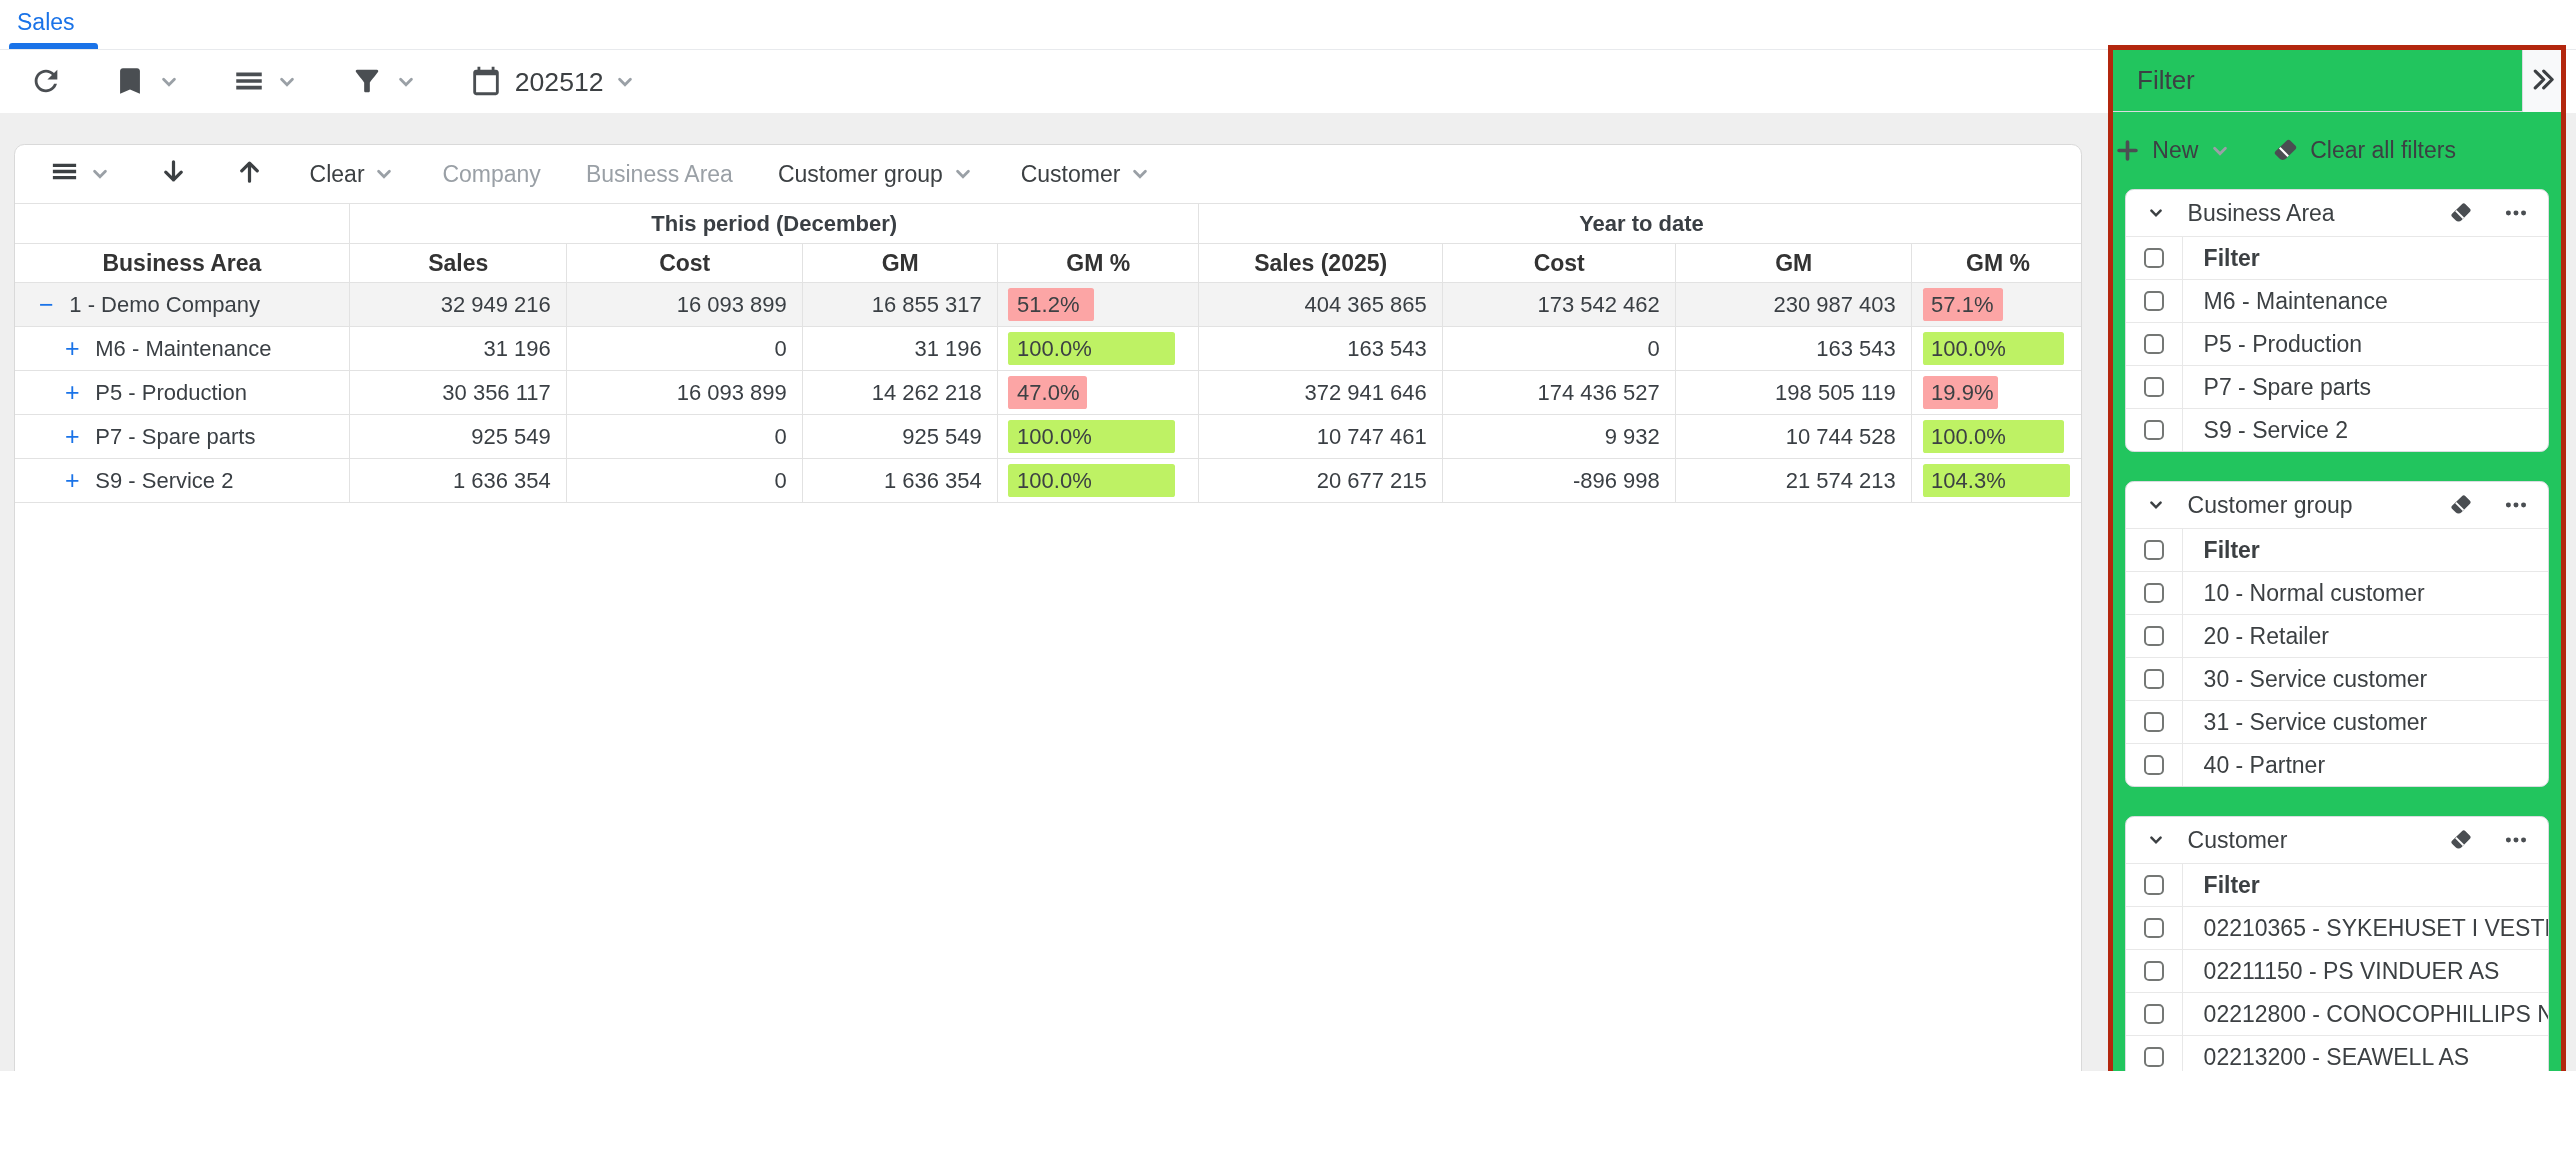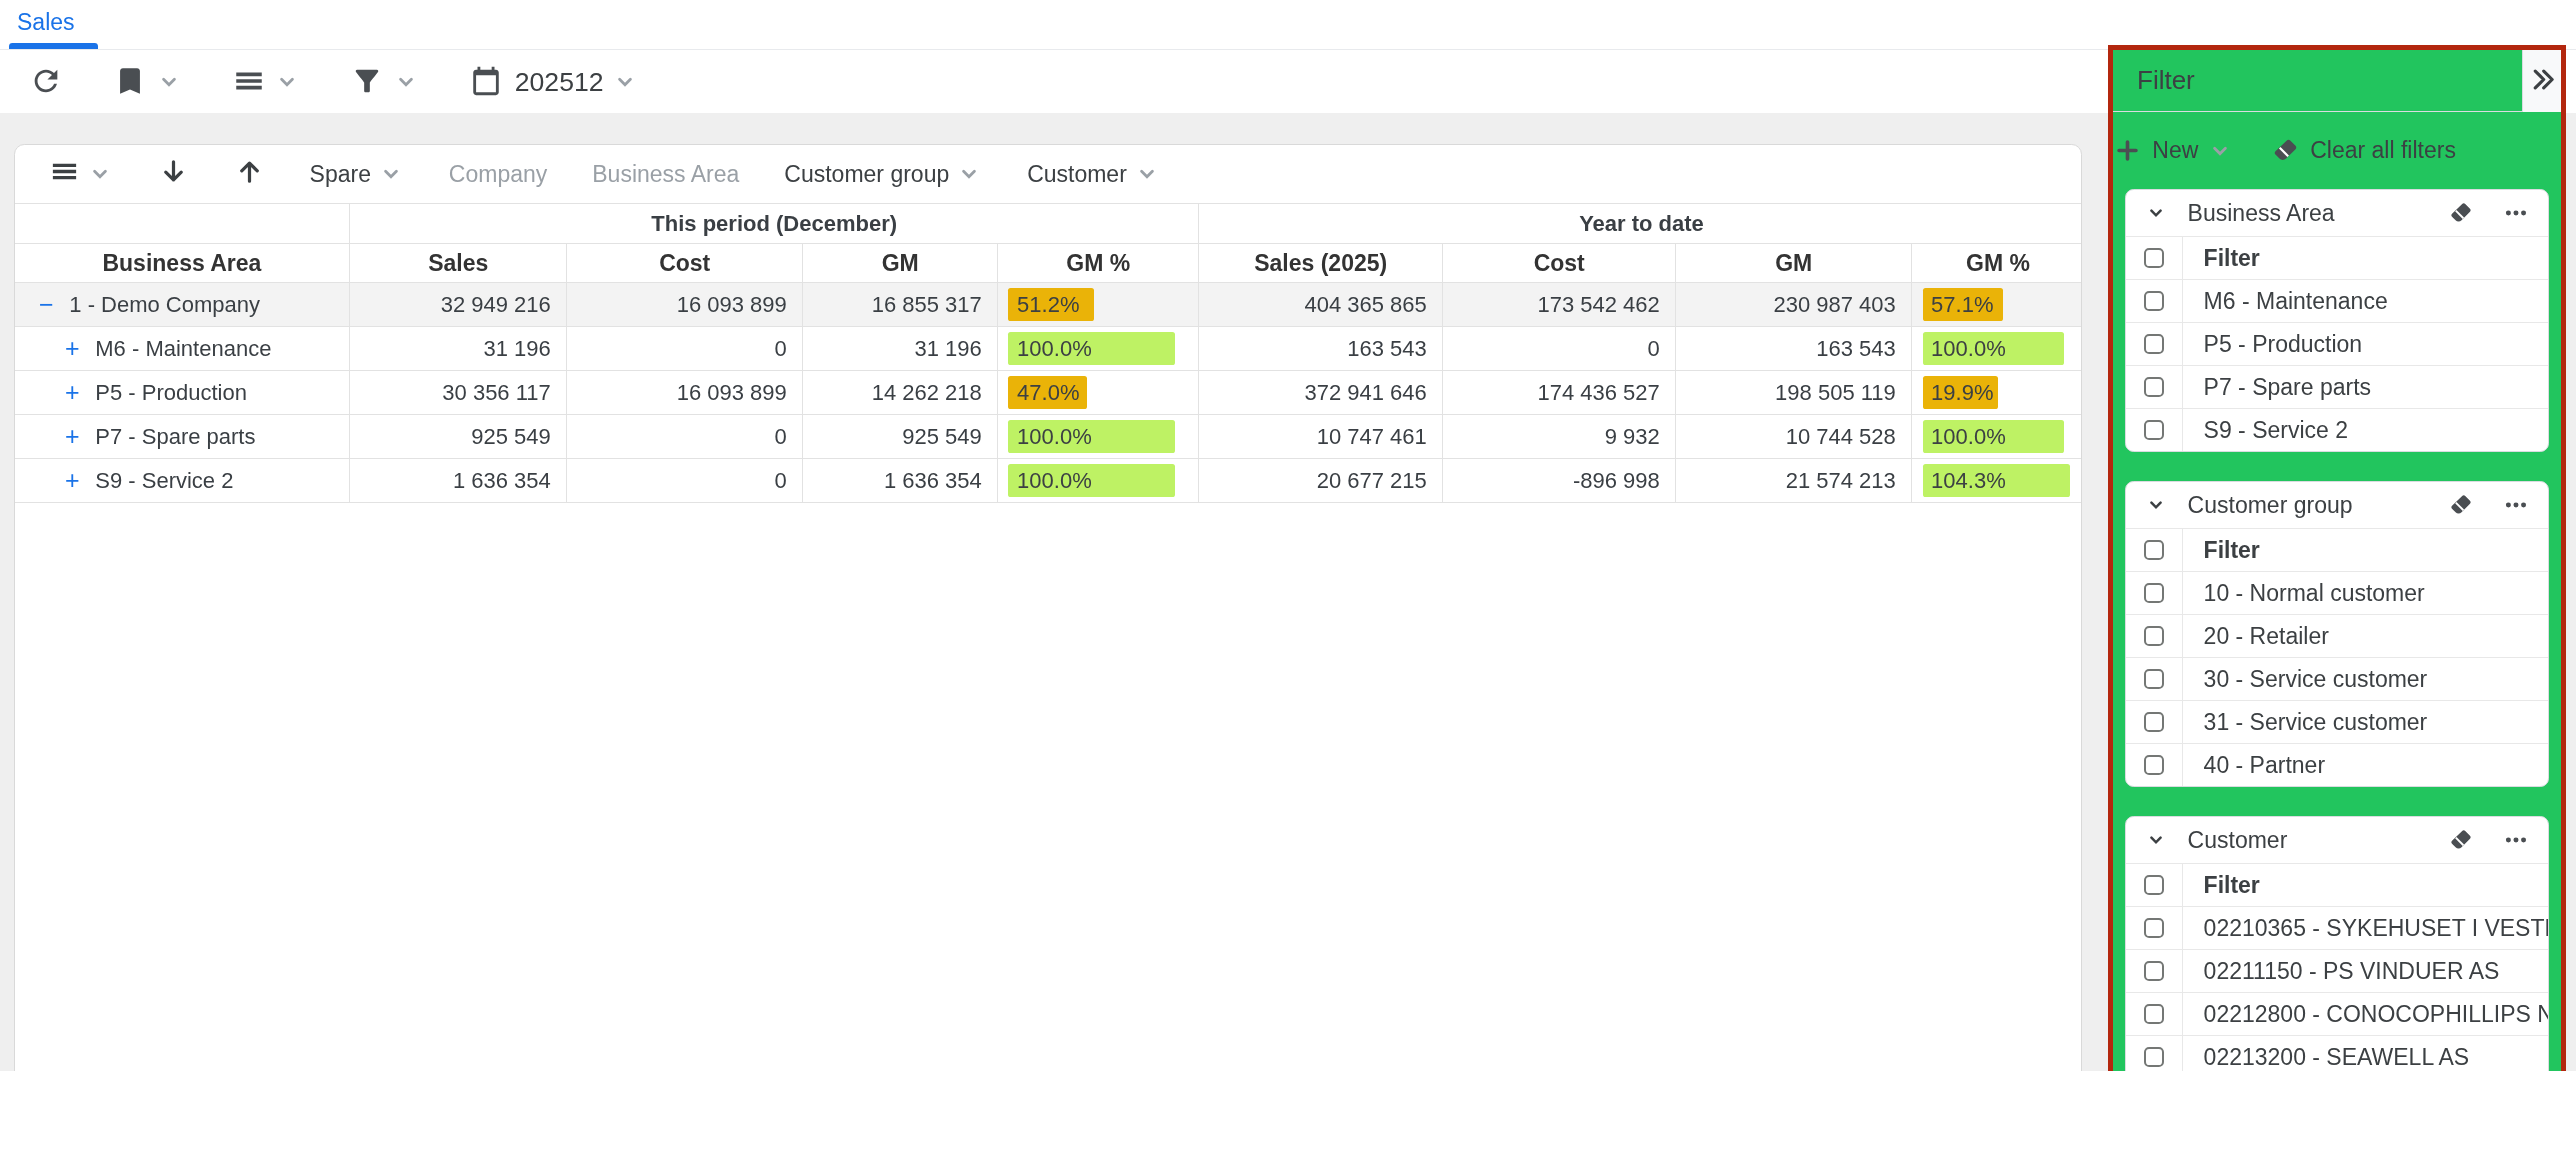--- a/index.html
+++ b/index.html
@@ -41,21 +41,21 @@
   td.total-cell { text-align:center; color:#1a73e8; font-size:23px; font-weight:500; cursor:pointer; }
   td.group-cell { text-align:center; font-weight:bold; font-size:23px; color:#333; }
   td.num { text-align:right; padding-right:15.4px; }
   tr.row-gray td { background:#f3f3f3; }
   td.label-cell { padding-left:20.6px; }
   .rowline { display:flex; align-items:center; gap:12px; }
   .rowline.lvl1 { padding-left:26px; }
   .expander { color:#1a73e8; font-size:25px; font-weight:500; width:22px; text-align:center; cursor:pointer; flex:0 0 auto; }
   td.gm-cell { padding-left:10.3px; }
   .bar { display:flex; align-items:center; height:33px; border-radius:2.6px; padding-left:8.6px; font-size:22px; color:#3c4043; min-width:51px; }
-  .bar.orange { background:#eab308; }
+  .bar.orange { background:#fca5a5; }
   .bar.green  { background:#bef264; }
 
   
   .panel { position:absolute; left:2108px; top:45px; width:458px; height:1092px; background:#22c55e; border:5.1px solid #b3270e; }
   .panel-header { height:62px; display:flex; align-items:center; border-bottom:0.9px solid #dadce0; }
   .panel-title { font-size:26px; color:#3c4043; padding-left:24px; flex:1 1 auto; }
   .collapse-box { width:39px; height:62px; background:#f8f9fa; border-left:0.9px solid #dadce0; display:flex; align-items:center; justify-content:center; color:#3c4043; cursor:pointer; }
   .collapse-box svg { width:29px; height:29px; }
   .panel-actions { height:77px; display:flex; align-items:center; }
   .pbtn { display:flex; align-items:center; font-size:23px; color:#3c4043; cursor:pointer; margin-right:38px; white-space:nowrap; }
@@ -141,21 +141,21 @@
         <span><svg class="main" viewBox="0 0 24 24">
               <path fill="none" stroke="currentColor" stroke-width="2.5" stroke-linecap="round" stroke-linejoin="round" d="M12 4.5v14m-6-6l6 6 6-6"></path>
             </svg></span>
       </div>
       <div class="gbtn">
         <span><svg class="main" viewBox="0 0 24 24">
               <path fill="none" stroke="currentColor" stroke-width="2.5" stroke-linecap="round" stroke-linejoin="round" d="M12 19.5v-14m-6 6l6-6 6 6"></path>
             </svg></span>
       </div>
       <div class="gbtn">
-        <span>Spare</span>
+        <span>Clear</span>
         <span class="chev"><svg viewBox="0 0 24 24">
               <path fill="none" stroke="currentColor" stroke-width="2.6" stroke-linecap="round" d="M7 9.5l5 5 5-5"></path>
             </svg></span>
       </div>
       <div class="gbtn disabled">
         <span>Company</span>
       </div>
       <div class="gbtn disabled">
         <span>Business Area</span>
       </div>

